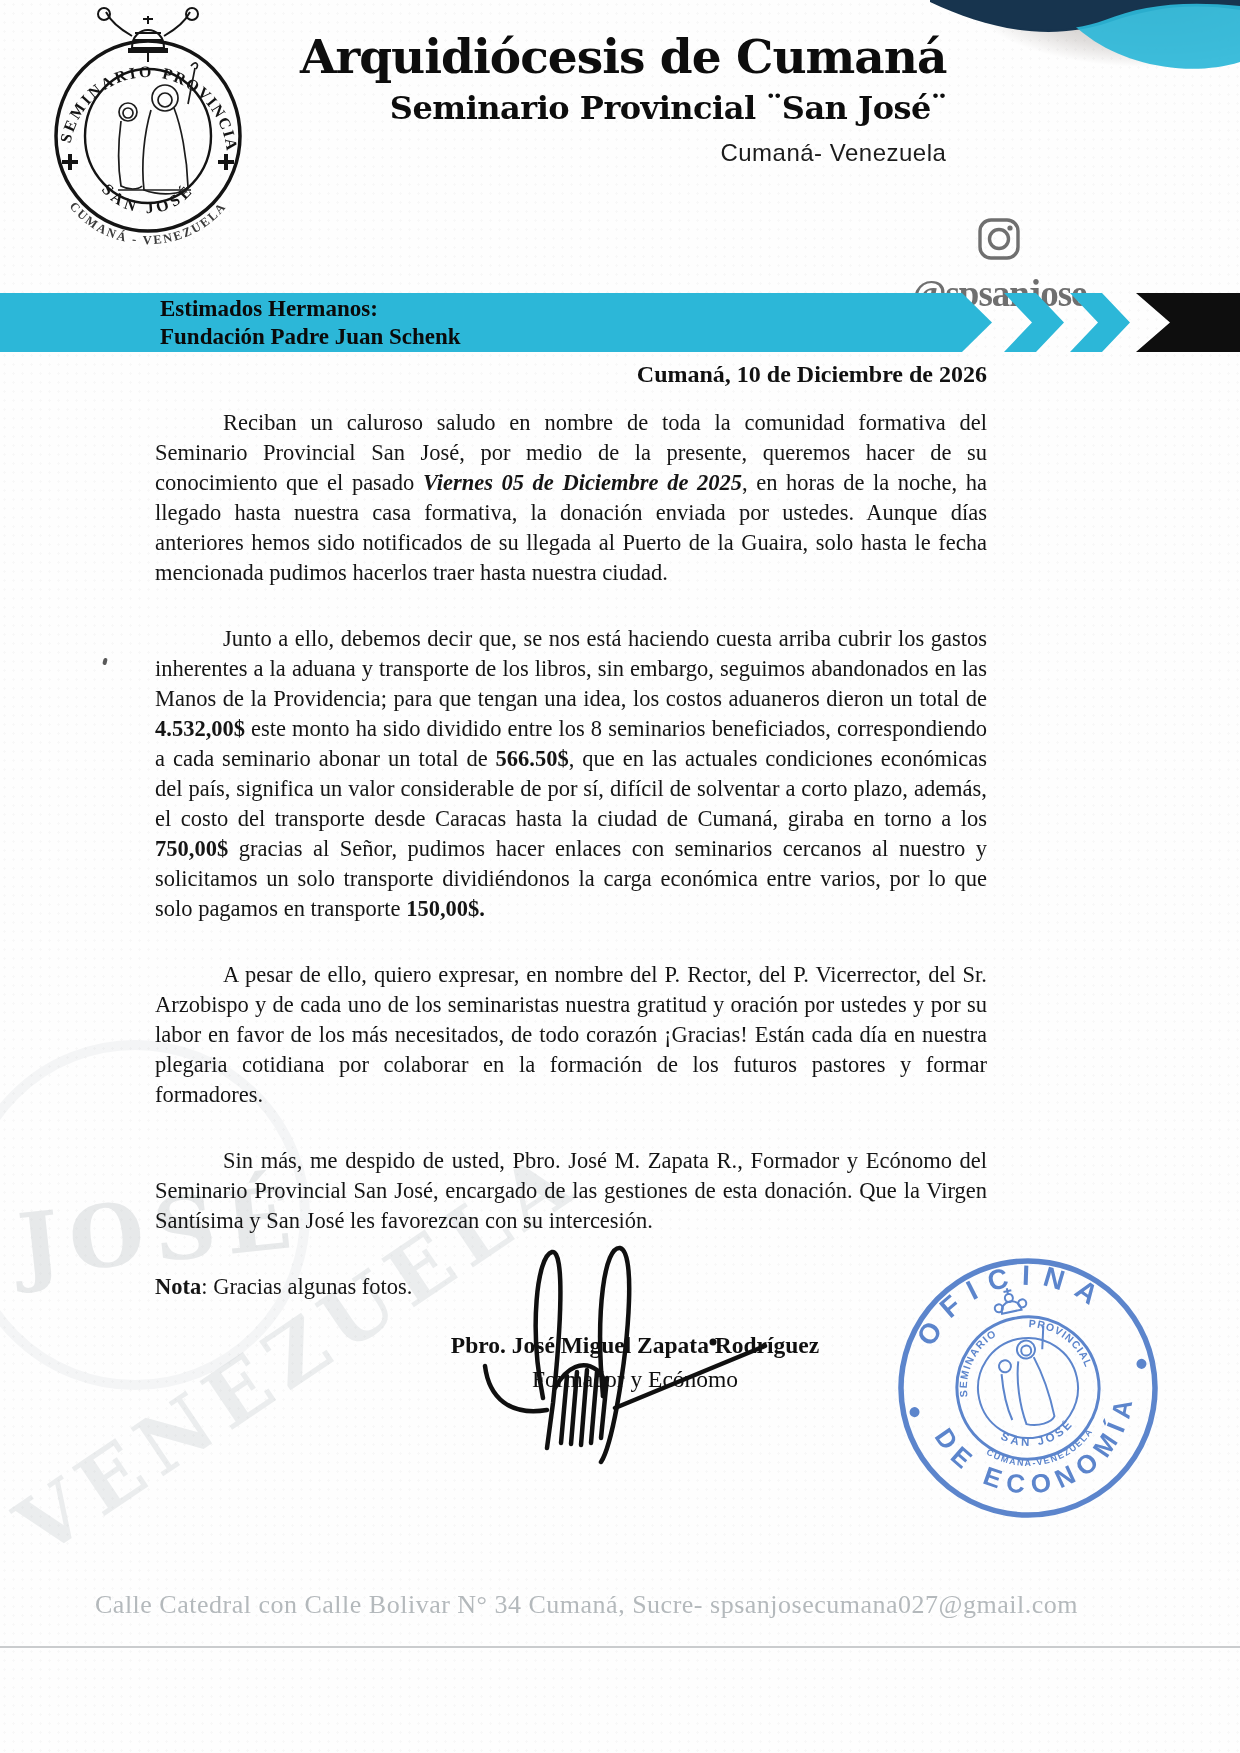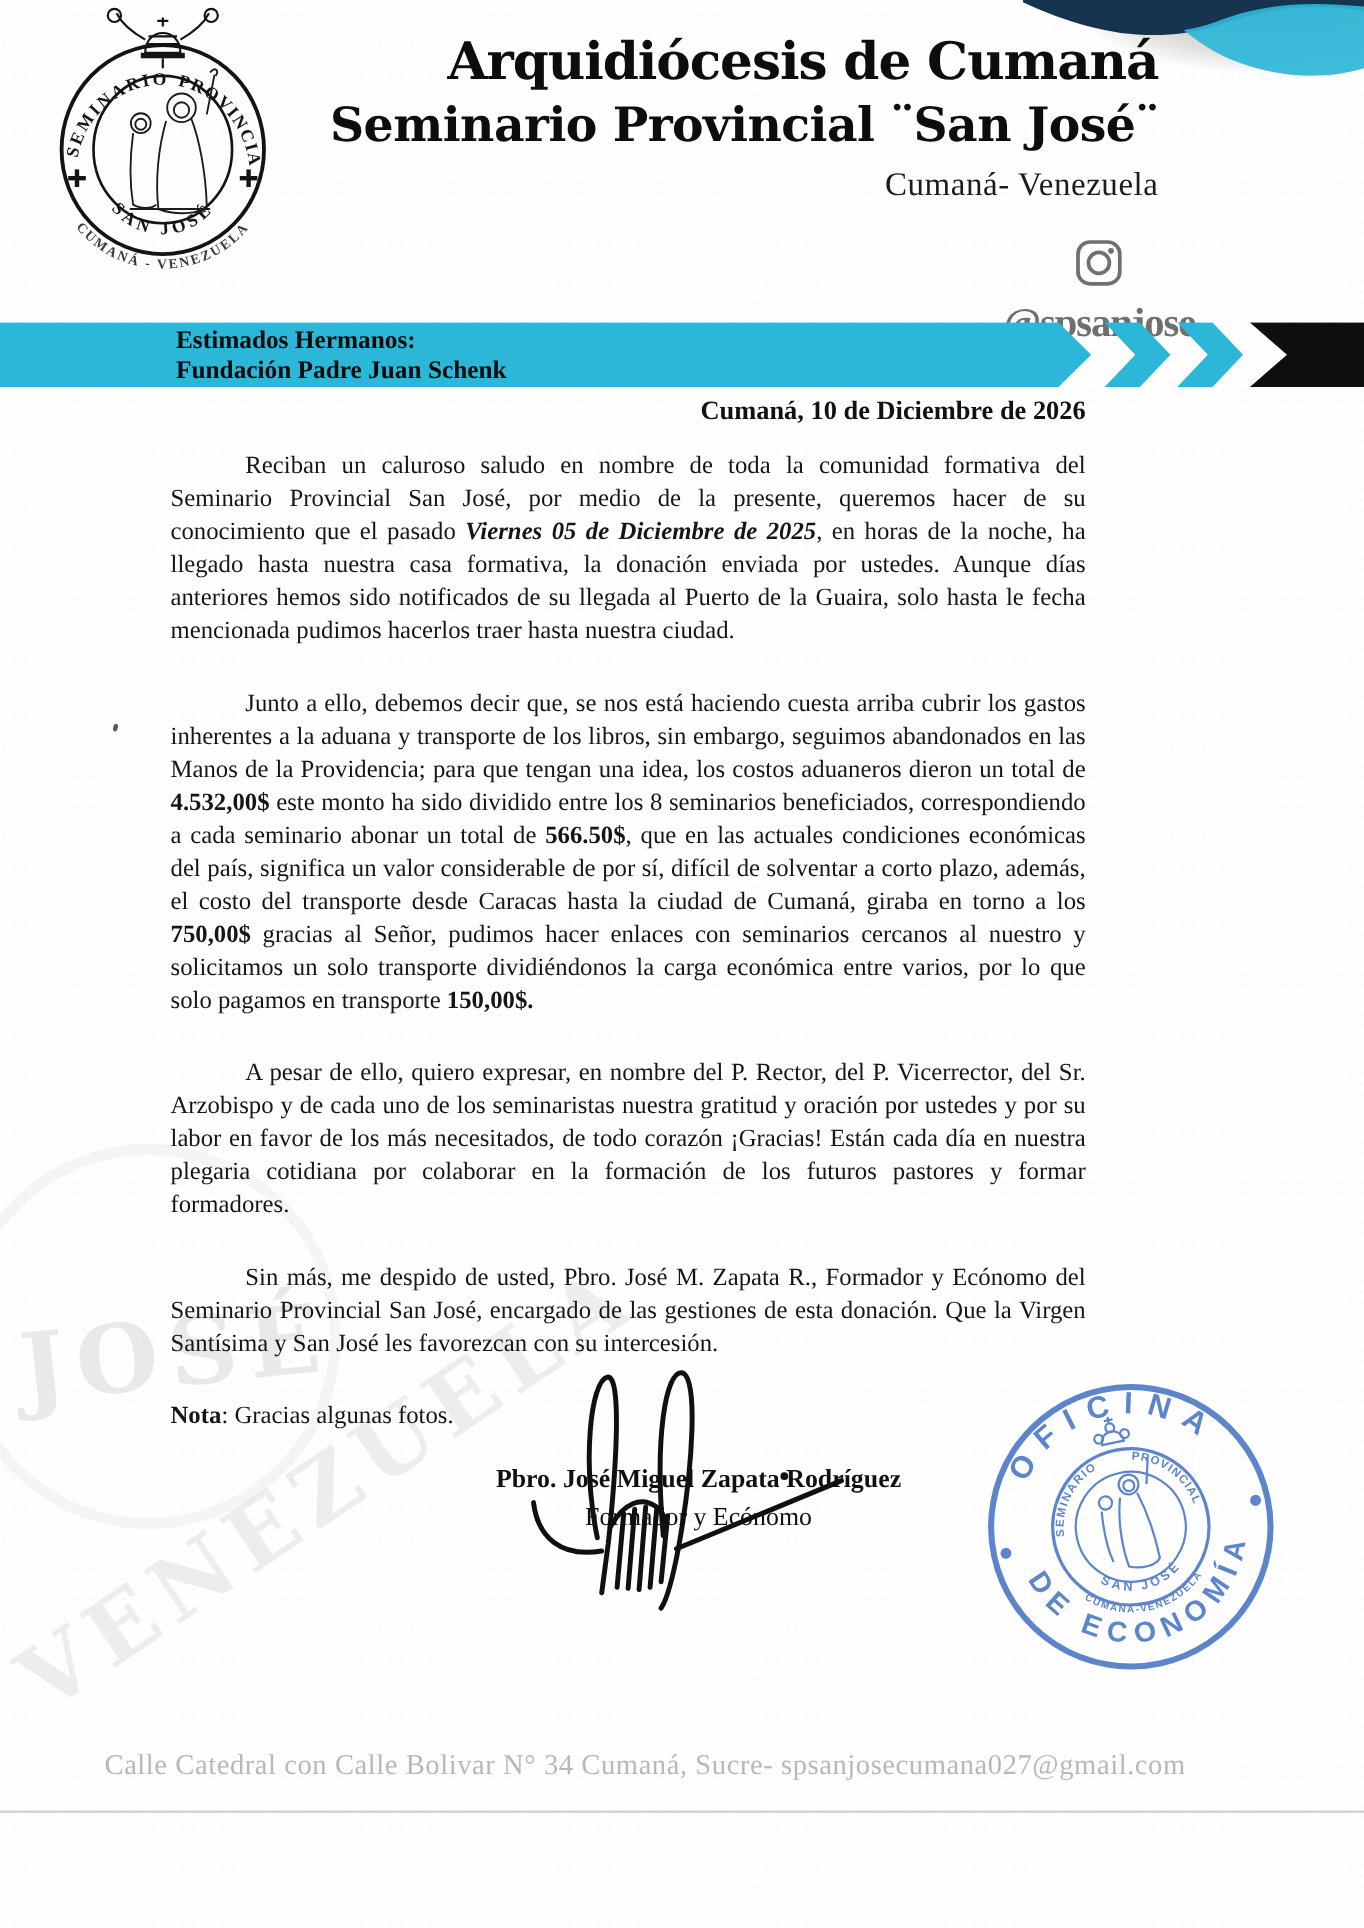--- a/index.html
+++ b/index.html
@@ -19,25 +19,25 @@
   }
   .corner-wave{ position:absolute; right:0; top:0; }
   
   .seal-logo{ position:absolute; left:48px; top:6px; }
   .header-text{ position:absolute; left:300px; top:32px;text-align:right; }
   .header-title{
     font-family:"DejaVu Serif", serif; font-weight:800; font-size:47px;
     letter-spacing:-1px; color:#0d0d0d; line-height:1.05;
   }
   .header-subtitle{
-    font-family:"DejaVu Serif", serif; font-weight:800; font-size:43px;
+    font-family:"DejaVu Serif", serif; font-weight:800; font-size:32px;
     letter-spacing:-0.5px; color:#0d0d0d; margin-top:8px;
   }
   .header-location{
-    font-family:Liberation Serif, serif; font-weight:500; font-size:30px;
+    font-family:Liberation Sans, sans-serif; font-weight:500; font-size:24px;
     color:#1c1c1c; margin-top:12px; letter-spacing:0.5px;
   }
   
   .ig-row{ position:absolute; left:912px; top:216px; display:flex; align-items:center; gap:10px;flex-direction:column; }
   .ig-handle{
     font-family:"Liberation Serif", serif; font-weight:700; font-size:37px;
     color:#6f6f6f; letter-spacing:-1px;
   }
   
   .banner{ position:absolute; left:0; top:293px; width:987px; height:59px; }

